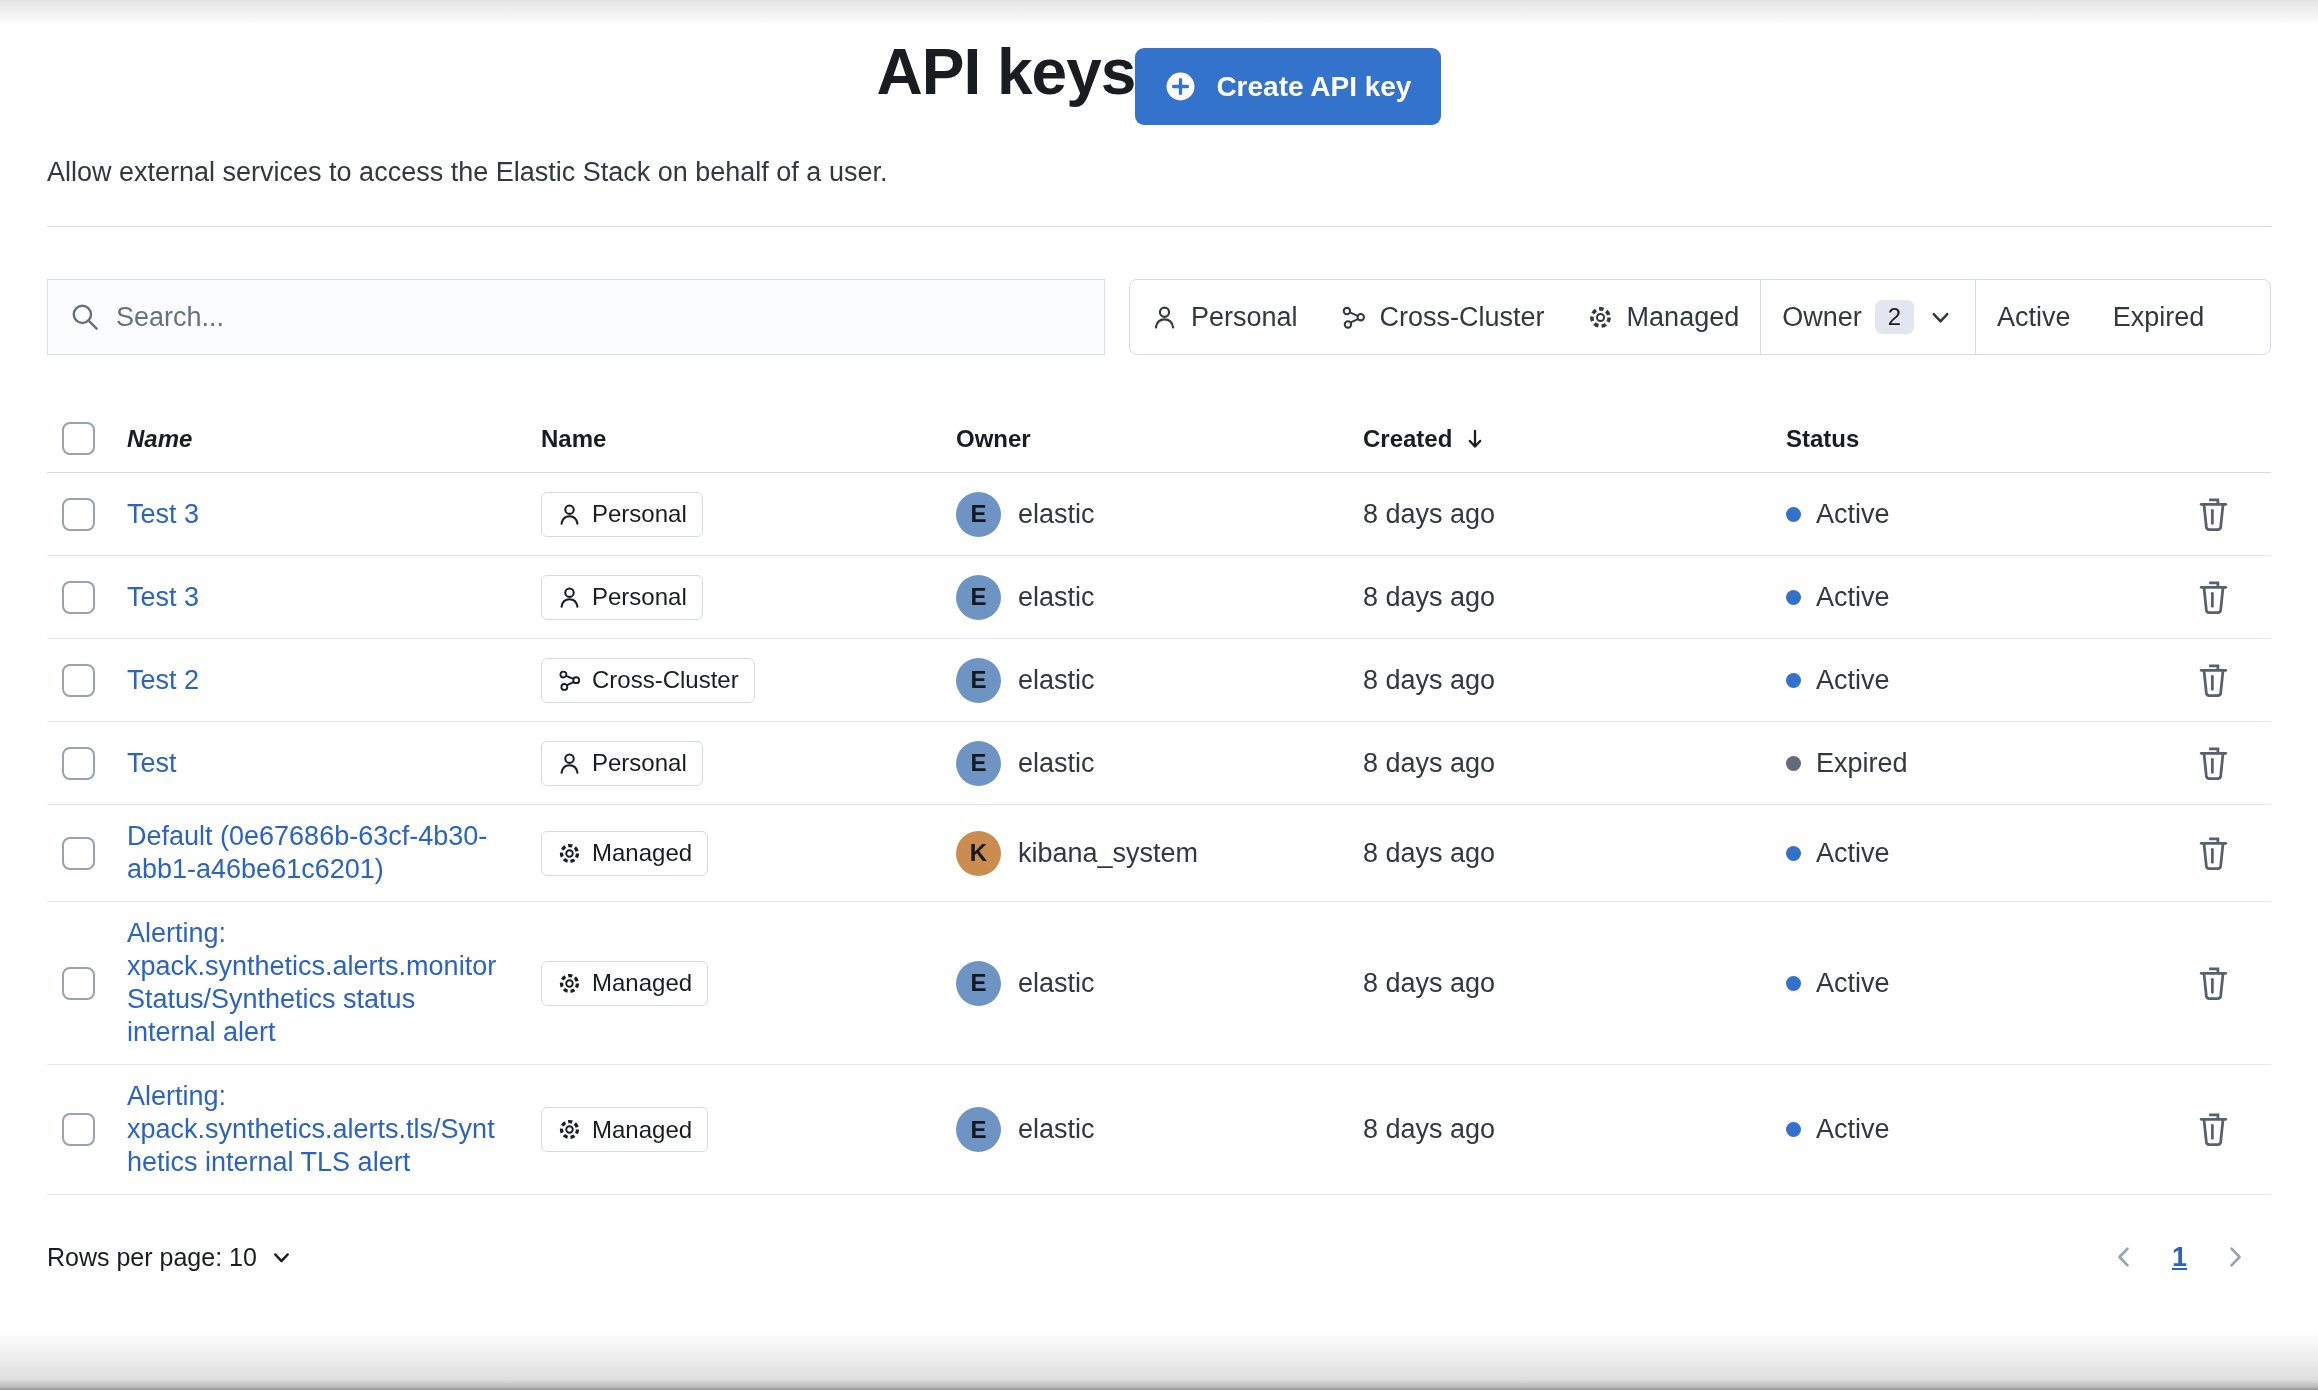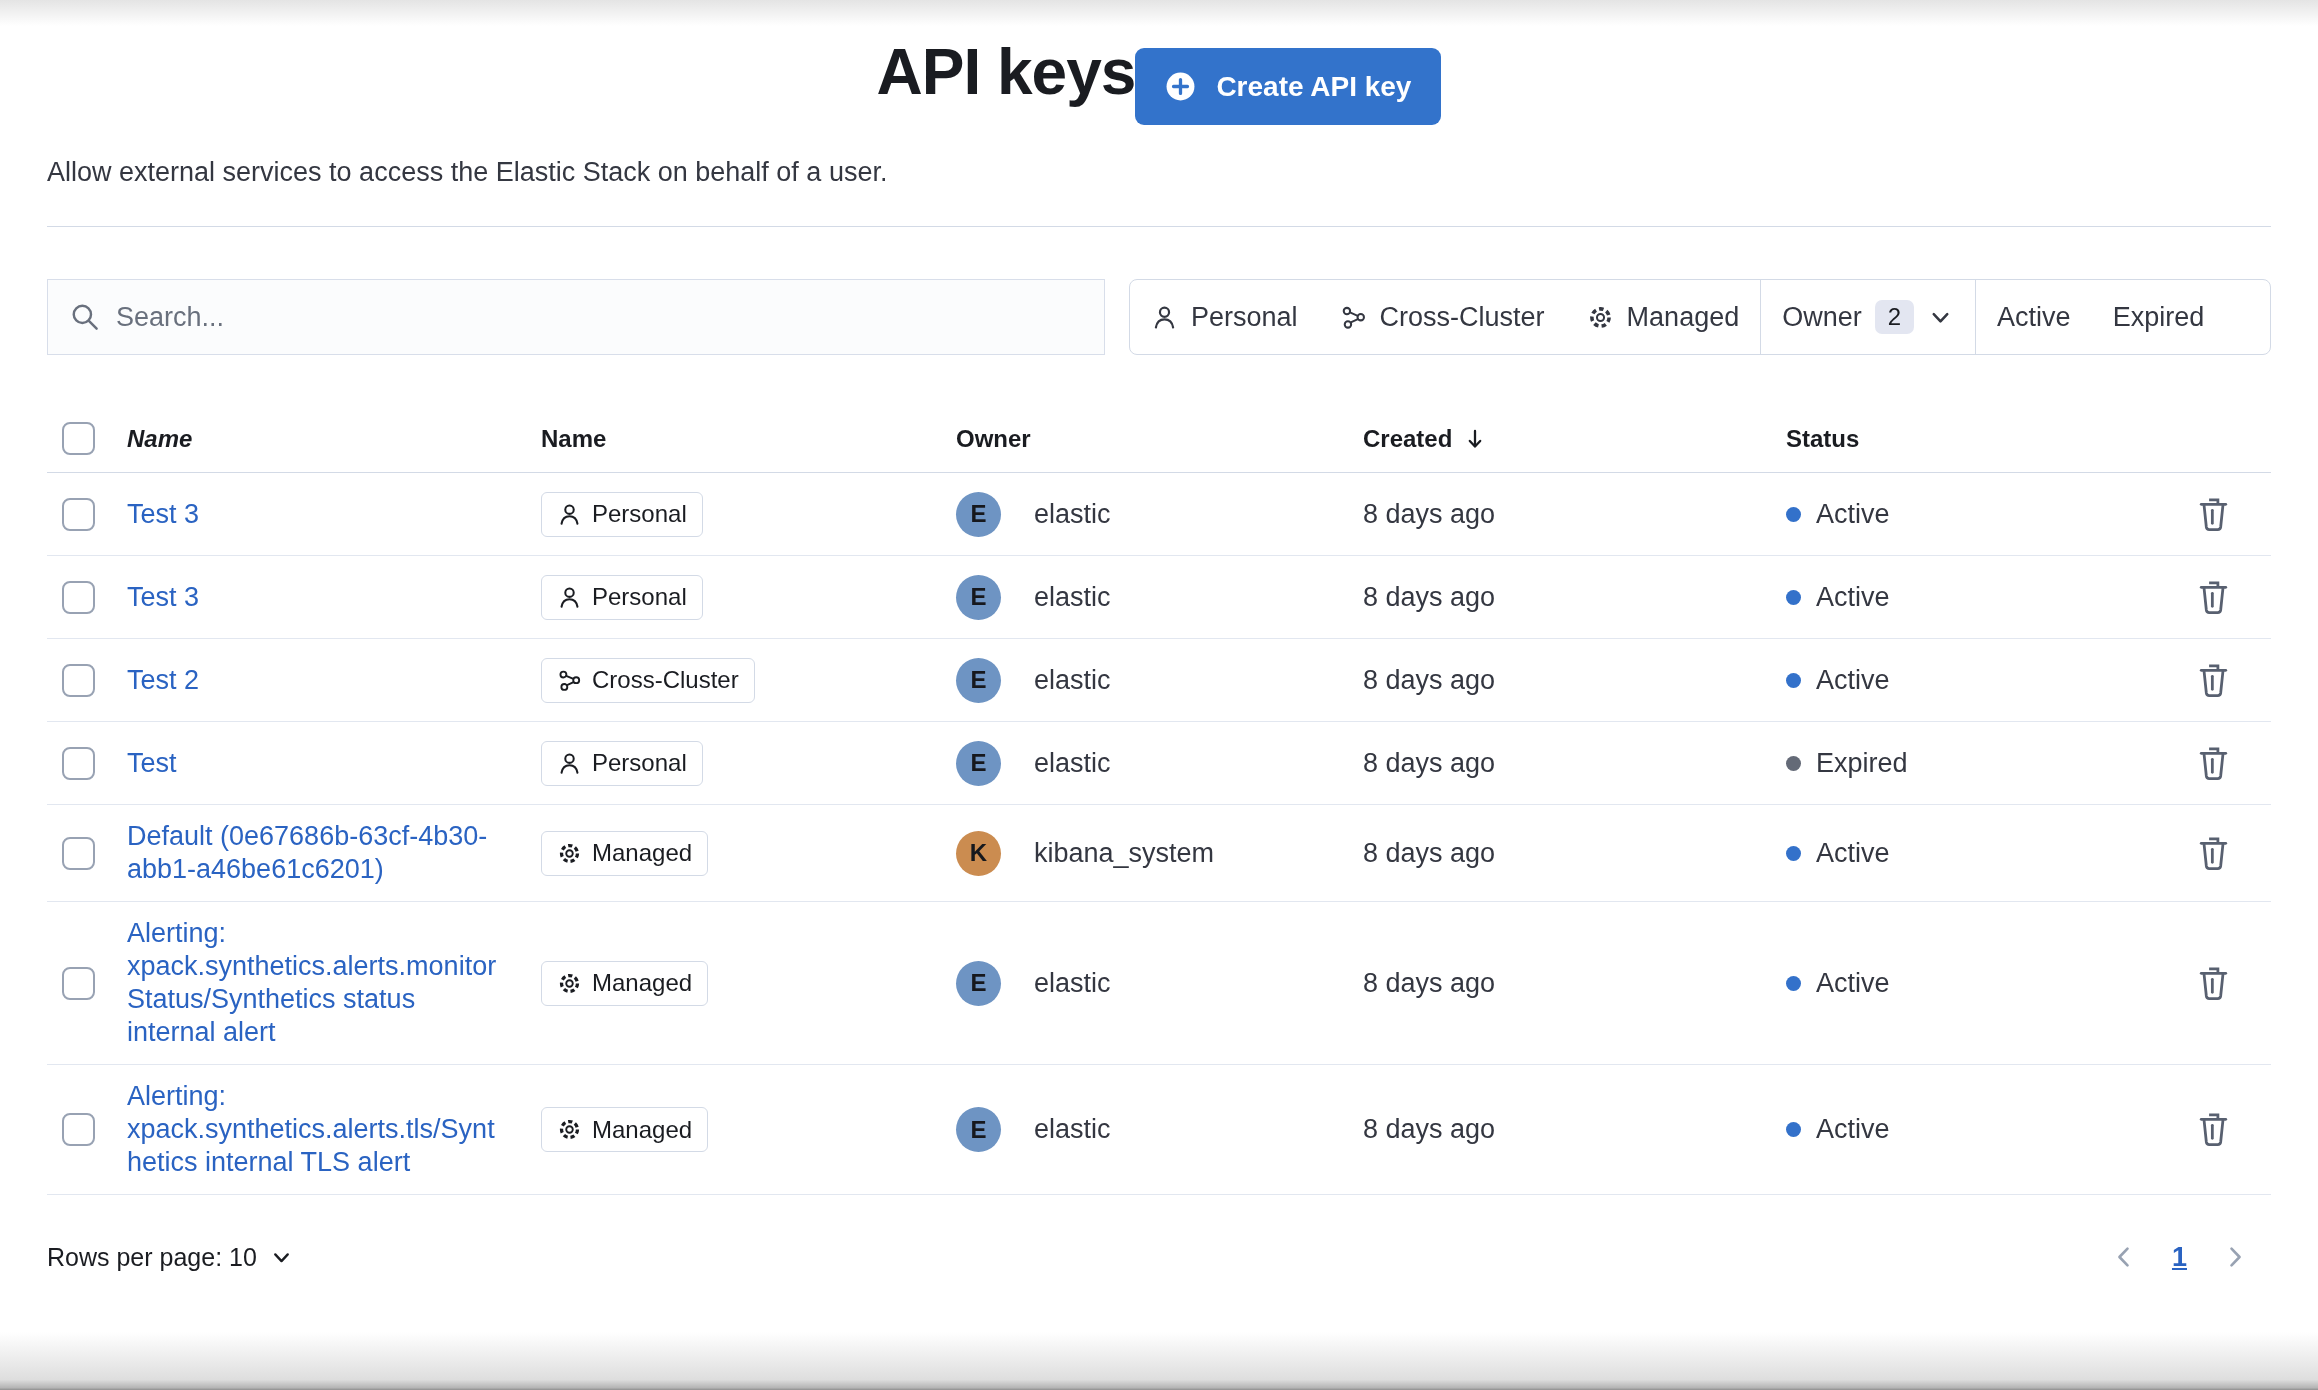--- a/index.html
+++ b/index.html
@@ -48,21 +48,21 @@
   .checkbox { width:33px; height:33px; border:2px solid #98a2b3; border-radius:8px; background:#fff;
     margin-left:15px; cursor:pointer; }
   .name-cell { padding-left:8px; }
   .name-link { color:#2A63C2; font-weight:500; font-size:27px; line-height:33px; text-decoration:none;
     display:inline-block; max-width:372px; overflow-wrap:anywhere; cursor:pointer; }
   .type-badge { display:inline-flex; align-items:center; gap:10px; height:45px; padding:0 15px;
     border:1px solid #d3dae6; border-radius:6px; background:#fff; font-size:24px; color:#1a1c21; }
   .owner-cell { display:flex; align-items:center; gap:17px; }
   .avatar { width:45px; height:45px; border-radius:50%; display:flex; align-items:center; justify-content:center;
     font-size:24px; font-weight:600; color:#16181d; flex:none; }
-  .owner-name { font-size:27px; color:#343741;margin-left:16px; }
+  .owner-name { font-size:27px; color:#343741; }
   .created-cell { font-size:27px; }
   .status-cell { display:flex; align-items:center; gap:15px; font-size:27px; }
   .status-dot { width:15px; height:15px; border-radius:50%; background:#3371CA; flex:none; }
   .status-dot.expired { background:#646a77; }
   .actions-cell { justify-self:center; }
   .trash-btn { background:none; border:none; cursor:pointer; color:#586070; padding:4px; }
 
   
   .table-footer { display:flex; justify-content:space-between; align-items:center; margin-top:44px; }
   .rows-per-page { display:flex; align-items:center; gap:12px; font-size:25px; color:#1a1c21; background:none;

